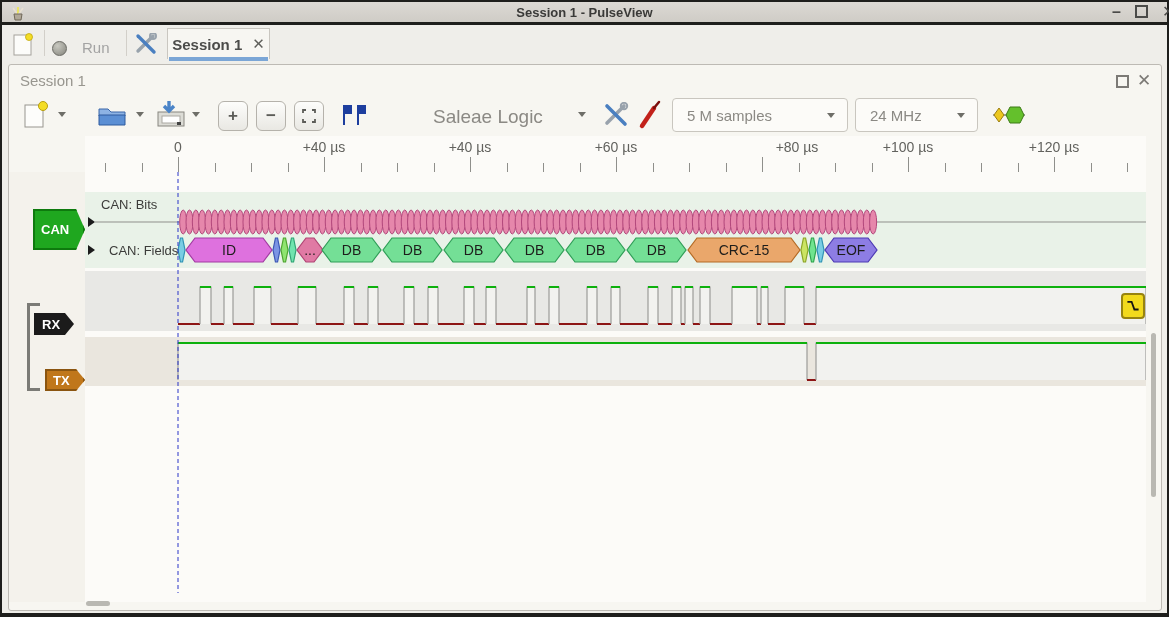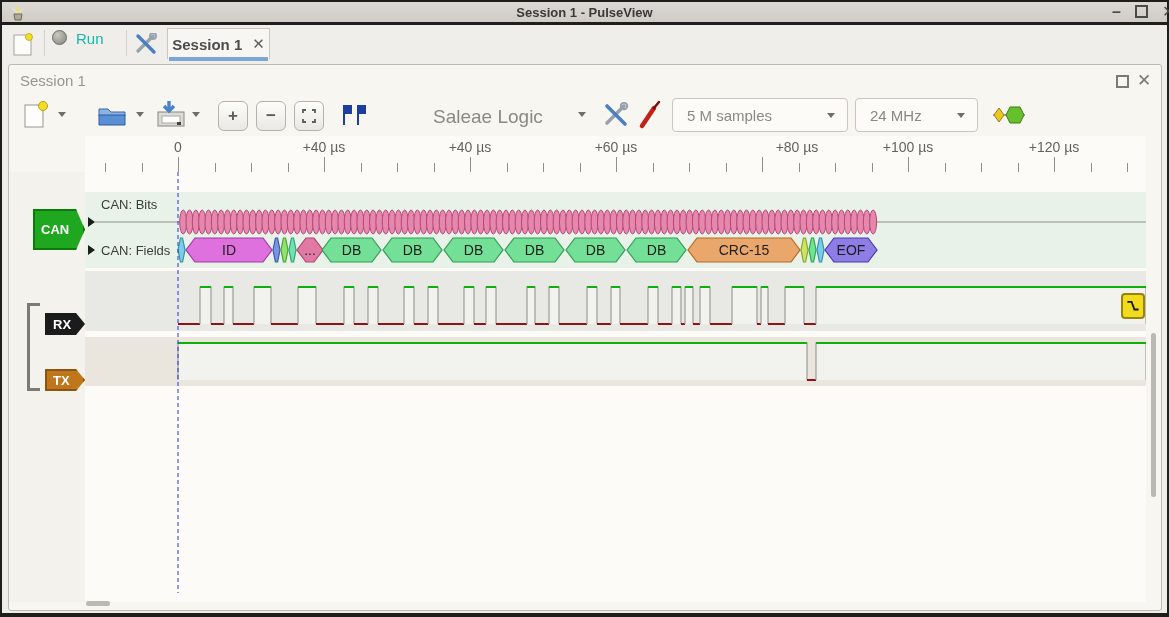--- a/index.html
+++ b/index.html
@@ -17,21 +17,21 @@
     font-size:13px;font-weight:bold;color:#3a3a38;}
   .winctl{position:absolute;top:0;height:23px;display:flex;align-items:center;color:#4a4a48;}
   .winctl span{cursor:default;}
   
   .maintoolbar{left:2px;top:25px;width:1165px;height:36px;background:#efeeea;border-bottom:1px solid #d8d5d0;}
   .sep{position:absolute;top:30px;width:1px;height:26px;background:#d2cfc9;}
   .tab{left:167px;top:28px;width:101px;height:30px;background:#f7f6f2;
     border:1px solid #c9c6c0;border-bottom:none;display:flex;align-items:center;justify-content:center;gap:10px;
     font-size:15px;font-weight:bold;color:#4c4c4a;}
   .tab-underline{left:169px;top:57px;width:99px;height:4px;background:#7ba6d6;}
-  .runbtn{left:52px;top:30px;height:26px;display:flex;align-items:flex-start;gap:9px;font-size:15px;color:#14b8a6;}
+  .runbtn{left:52px;top:30px;height:26px;display:flex;align-items:flex-end;gap:15px;font-size:15px;color:#a3a3a3;}
   .runcircle{width:13px;height:13px;border-radius:50%;
     background:radial-gradient(circle at 35% 30%,#c9c9c1,#84847c);border:1px solid #6a6a64;}
   
   .winbody{left:2px;top:61px;width:1165px;height:552px;background:#efeee9;}
   .panel{left:8px;top:64px;width:1152px;height:545px;background:#f7f6f1;
     border:1px solid #bdbab4;border-radius:3px;}
   .panel-title{left:20px;top:72px;font-size:15px;color:#98968f;}
   .panel-restore{left:1116px;top:75px;width:9px;height:9px;border:2px solid #7c7a76;}
   .panel-close{left:1137px;top:70px;font-size:17px;color:#7c7a76;}
   .squarebtn{width:28px;height:28px;border:1px solid #b5b2ab;border-radius:6px;
@@ -52,21 +52,21 @@
   .gutter{left:9px;top:172px;width:76px;height:430px;background:#f4f2ec;}
   .band{left:85px;width:1061px;}
   .band-can{top:192px;height:76px;background:#e9f2e8;}
   .band-rx{top:271px;height:60px;background:#e8e8e5;}
   .band-tx{top:337px;height:49px;background:#eae6de;}
   .tag{position:absolute;display:flex;align-items:center;color:#fff;font-size:13px;font-weight:bold;
     padding-left:8px;box-sizing:border-box;}
   .tag-arrow{clip-path:polygon(0 0,calc(100% - 9px) 0,100% 50%,calc(100% - 9px) 100%,0 100%);}
   .tag-can{left:33px;top:209px;width:52px;height:41px;background:#1fa71f;border:0;
     box-shadow:inset 0 0 0 2px #0e7a0e;}
-  .tag-rx{left:45px;top:313px;width:40px;height:22px;background:#1b1b1b;}
+  .tag-rx{left:34px;top:313px;width:40px;height:22px;background:#1b1b1b;}
   .tag-tx{left:45px;top:369px;width:40px;height:22px;background:#c0771b;box-shadow:inset 0 0 0 2px #8a5510;}
   .rowlabel{position:absolute;font-size:13px;color:#3c3c3a;}
   .expander{position:absolute;width:0;height:0;border-top:5px solid transparent;
     border-bottom:5px solid transparent;border-left:7px solid #1c1c1c;}
   .bracket{left:27px;top:303px;width:10px;height:82px;border-left:3px solid #7b7b76;
     border-top:3px solid #7b7b76;border-bottom:3px solid #7b7b76;}
   .trigbadge{left:1121px;top:293px;width:20px;height:22px;background:#f2da1c;
     border:2px solid #97830f;border-radius:4px;display:flex;align-items:center;justify-content:center;}
   .hscroll{left:86px;top:601px;width:24px;height:5px;background:#b9b8b2;border-radius:3px;}
   .vscroll{left:1151px;top:333px;width:5px;height:164px;background:#b9b8b2;border-radius:3px;}
@@ -458,21 +458,21 @@
     <line x1="731" y1="171" x2="1061" y2="171" stroke="#0db10d" stroke-width="2"></line>
     <line x1="93" y1="0" x2="93" y2="421" stroke="#2a35c8" stroke-width="1" stroke-dasharray="4 3"></line>
   </svg>
 
 <div class="abs tag tag-arrow tag-can">
   <span>CAN</span>
 </div>
 <div class="abs expander" style="left:88px;top:217px"></div>
 <div class="abs rowlabel" style="left:101px;top:197px">CAN: Bits</div>
 <div class="abs expander" style="left:88px;top:245px"></div>
-<div class="abs rowlabel" style="left:101px;top:243px">CAN: Fields</div>
+<div class="abs rowlabel" style="left:109px;top:243px">CAN: Fields</div>
 <div class="abs bracket"></div>
 <div class="abs tag tag-arrow tag-rx">
   <span>RX</span>
 </div>
 <div class="abs tag tag-arrow tag-tx">
   <span>TX</span>
 </div>
 
 <div class="abs trigbadge">
   <svg width="14" height="16" viewBox="0 0 20 22">

